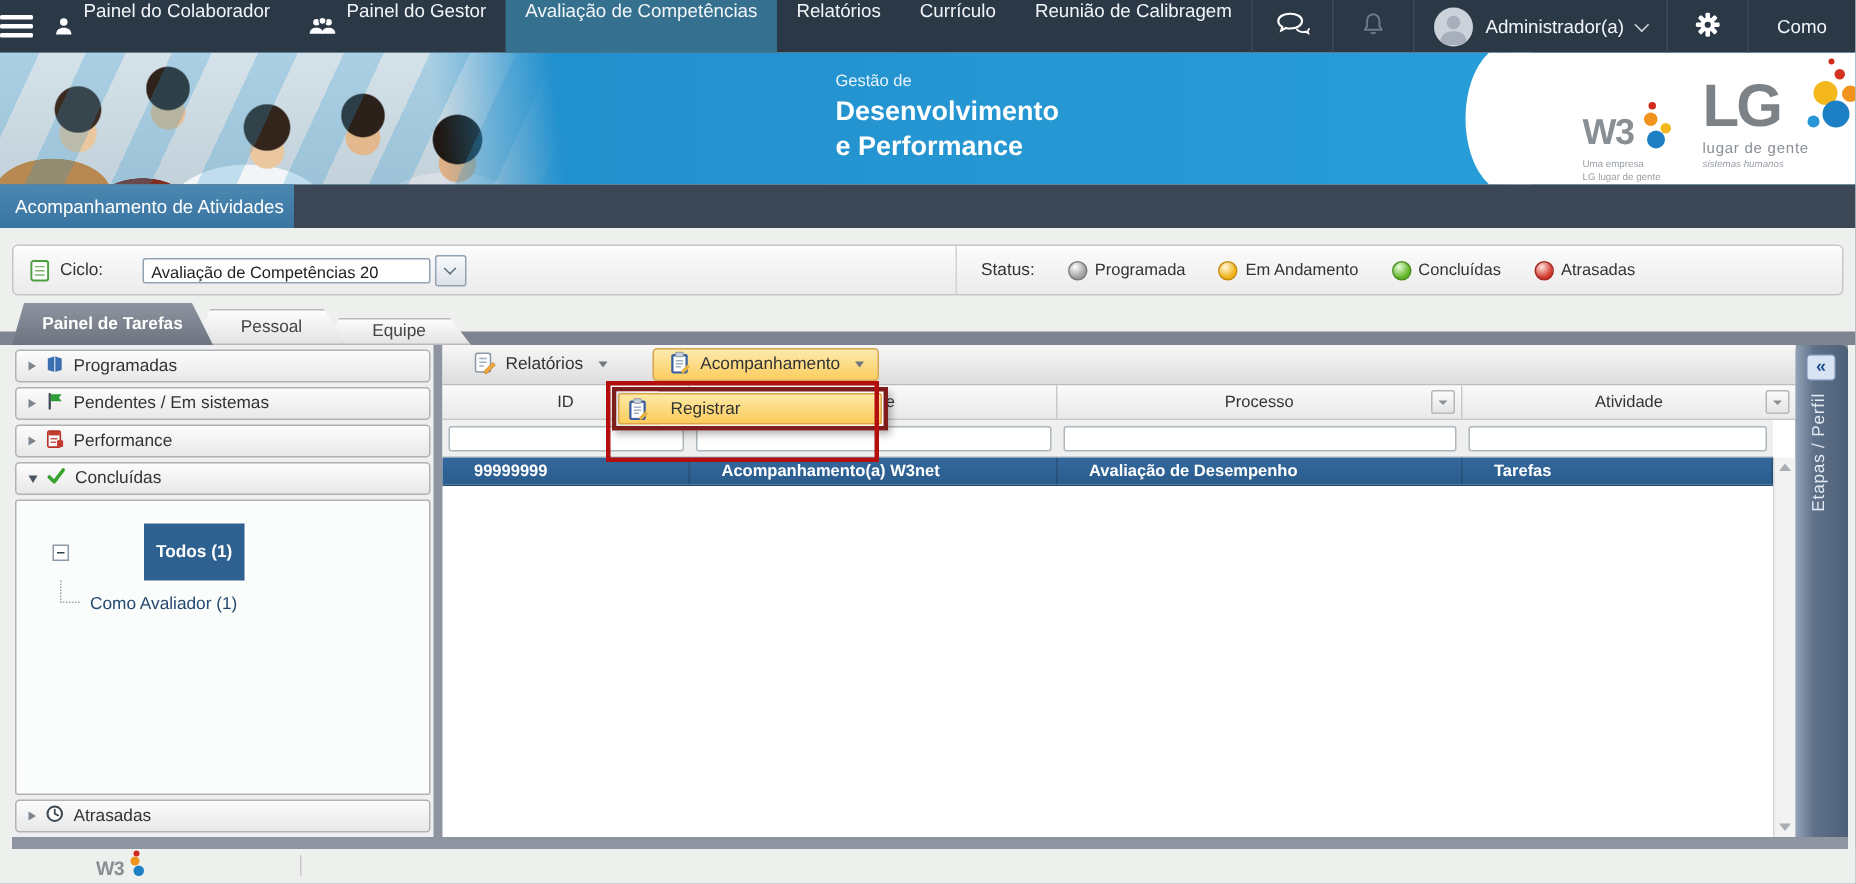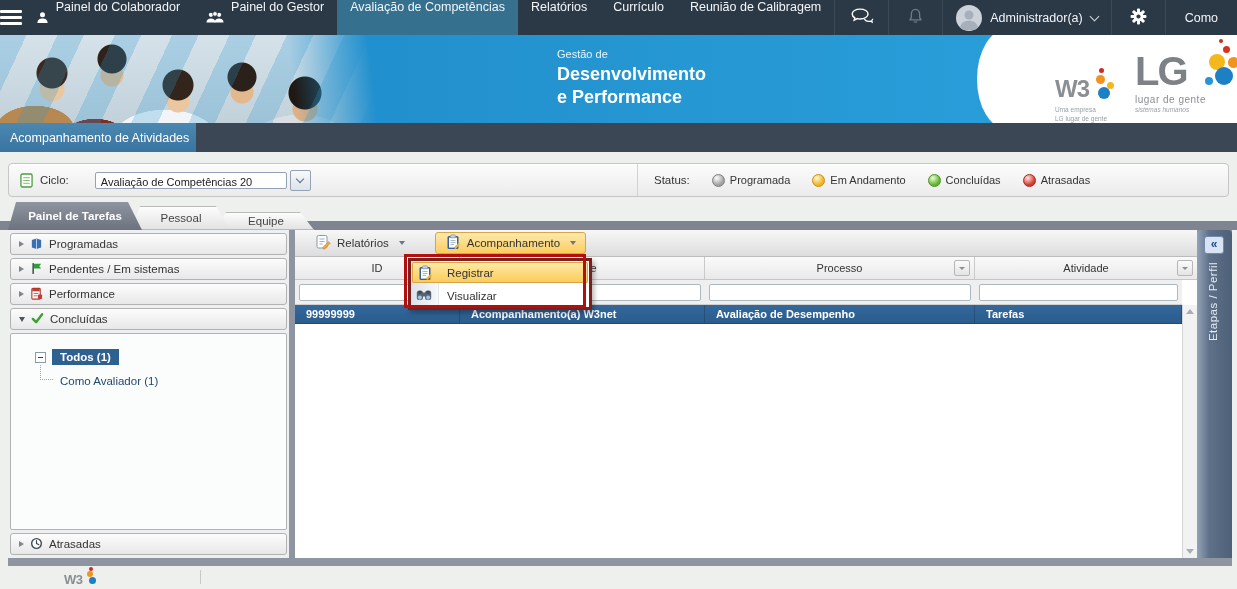--- a/index.html
+++ b/index.html
@@ -143,21 +143,21 @@
   .acc-item.last { margin-bottom:3px; }
   .caret-r { width:0; height:0; border-left:5px solid #7d868f; border-top:3.5px solid transparent; border-bottom:3.5px solid transparent; flex:0 0 auto; }
   .caret-d { width:0; height:0; border-top:5px solid #4a5560; border-left:3.5px solid transparent; border-right:3.5px solid transparent; flex:0 0 auto; }
   .tree-panel {
     flex:1 1 auto; margin-top:3px; border:1px solid #b2b2b2; border-radius:2px;
     background:#fbfcfc; padding:15px 0 0 24px; font-size:11.5px; overflow:hidden;
   }
   .tree-root { display:flex; align-items:center; gap:6px; }
   .expander { width:11px; height:11px; border:1px solid #8c9aa8; background:#fff; position:relative; flex:0 0 auto; cursor:pointer; }
   .expander::after { content:""; position:absolute; left:2px; right:2px; top:4.5px; height:1px; background:#33424f; }
-  .tree-sel { background:#2e6190; color:#fff; font-weight:bold; padding:2px 8px; cursor:pointer; }
+  .tree-sel { background:#2e6190; color:#fff; font-weight:bold; padding:13px 8px; cursor:pointer;margin-left:44px; }
   .tree-child { display:flex; align-items:flex-end; margin-left:5px; }
   .elbow { width:13px; height:15px; border-left:1px dotted #9aa5af; border-bottom:1px dotted #9aa5af; margin-bottom:7px; }
   .tree-child-label { padding:2px 0 0 7px; color:#24496e; cursor:pointer; }
 
   
   .main-panel { position:absolute; left:287px; top:0; width:902px; height:328px; background:#fff; }
   .toolbar {
     height:27px; background:linear-gradient(#f7f7f7,#dddddd); border-bottom:1px solid #bcbcbc;
     display:flex; align-items:center; padding-left:10px; gap:20px;
   }
@@ -174,21 +174,21 @@
   }
   .tri { width:0; height:0; border-top:3.5px solid #8a8f94; border-left:3px solid transparent; border-right:3px solid transparent; }
   .filter-row { display:flex; height:25px; background:#efefef; border-bottom:1px solid #cfcfcf; align-items:center; margin-right:15px; }
   .f-cell { padding:0 4px; }
   .f-cell input { width:100%; height:17px; border:1px solid #aeb7bd; border-radius:2px; font-size:11px; padding:0 4px; font-family:"Liberation Sans",sans-serif; }
   .data-row {
     display:flex; height:19px; margin-right:15px; align-items:center;
     background:linear-gradient(#34689c,#2a5c8c); border-bottom:1px solid #1f4a73;
     color:#fff; font-weight:bold; font-size:11px; cursor:pointer;
   }
-  .d-cell { padding:0 11px; border-right:1px solid rgba(0,0,0,0.18); overflow:hidden; white-space:nowrap; height:100%; display:flex; align-items:center; }
+  .d-cell { padding:0 21px; border-right:1px solid rgba(0,0,0,0.18); overflow:hidden; white-space:nowrap; height:100%; display:flex; align-items:center; }
   .vscroll {
     position:absolute; right:0; top:75px; bottom:0; width:15px;
     background:#f2f2f2; border-left:1px solid #d5d5d5;
     display:flex; flex-direction:column; justify-content:space-between; align-items:center; padding:4px 0; cursor:pointer;
   }
   .up-arr { width:0; height:0; border-bottom:5px solid #a9aeb4; border-left:4px solid transparent; border-right:4px solid transparent; }
   .dn-arr { width:0; height:0; border-top:5px solid #a9aeb4; border-left:4px solid transparent; border-right:4px solid transparent; }
 
   
   .etapas {
@@ -556,34 +556,20 @@
         <svg width="16" height="16" viewBox="0 0 16 16">
             <rect x="2.5" y="2" width="11" height="13" rx="1.5" fill="#3a5fa0"></rect>
             <rect x="4" y="3.6" width="8" height="10" fill="#fff"></rect>
             <rect x="5.5" y="0.8" width="5" height="3" rx="1" fill="#c9d2dc" stroke="#8a97a5" stroke-width="0.7"></rect>
             <path d="M5.5 6.5h5M5.5 8.5h5M5.5 10.5h3.5" stroke="#9fb0c0" stroke-width="0.9"></path>
             <path d="M8.8 13.6 L13.4 9 L15 10.6 L10.4 15.2 Z" fill="#e8b33c"></path>
           </svg>
       </span>
       <span>Registrar</span>
     </div>
-    <div class="menu-item">
-      <span class="mi-icon">
-        <svg width="16" height="16" viewBox="0 0 16 16">
-            <rect x="0.8" y="3.5" width="6.2" height="9.5" rx="2.6" fill="#5a6470"></rect>
-            <rect x="9" y="3.5" width="6.2" height="9.5" rx="2.6" fill="#5a6470"></rect>
-            <rect x="6.4" y="5.5" width="3.2" height="4" fill="#5a6470"></rect>
-            <circle cx="3.9" cy="10.6" r="2.1" fill="#9fc3e8"></circle>
-            <circle cx="12.1" cy="10.6" r="2.1" fill="#9fc3e8"></circle>
-            <circle cx="3.9" cy="5.3" r="1.6" fill="#3f4854"></circle>
-            <circle cx="12.1" cy="5.3" r="1.6" fill="#3f4854"></circle>
-          </svg>
-      </span>
-      <span>Visualizar</span>
-    </div>
   </div>
   <div class="annotation-box"></div>
 
   <footer class="footer">
     <div class="w3-footer">
       <span class="w3f-text">W3</span>
       <span class="dot" style="width:4px;height:4px;background:#cf2a1b;left:25px;top:-3px;"></span>
       <span class="dot" style="width:6px;height:6px;background:#f0941d;left:23px;top:1px;"></span>
       <span class="dot" style="width:7px;height:7px;background:#1d7fc4;left:25px;top:7px;"></span>
     </div>

